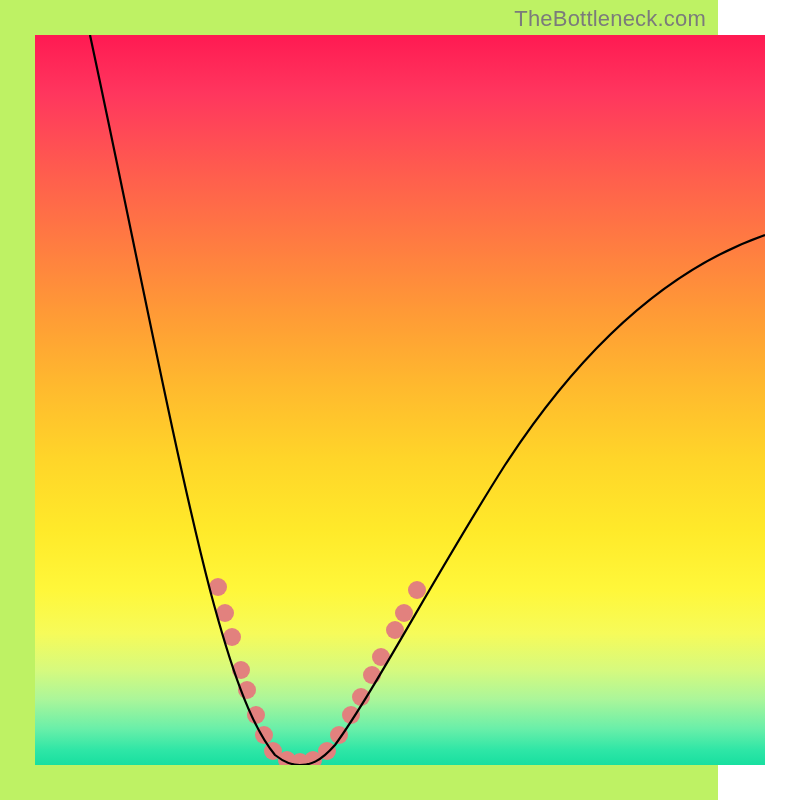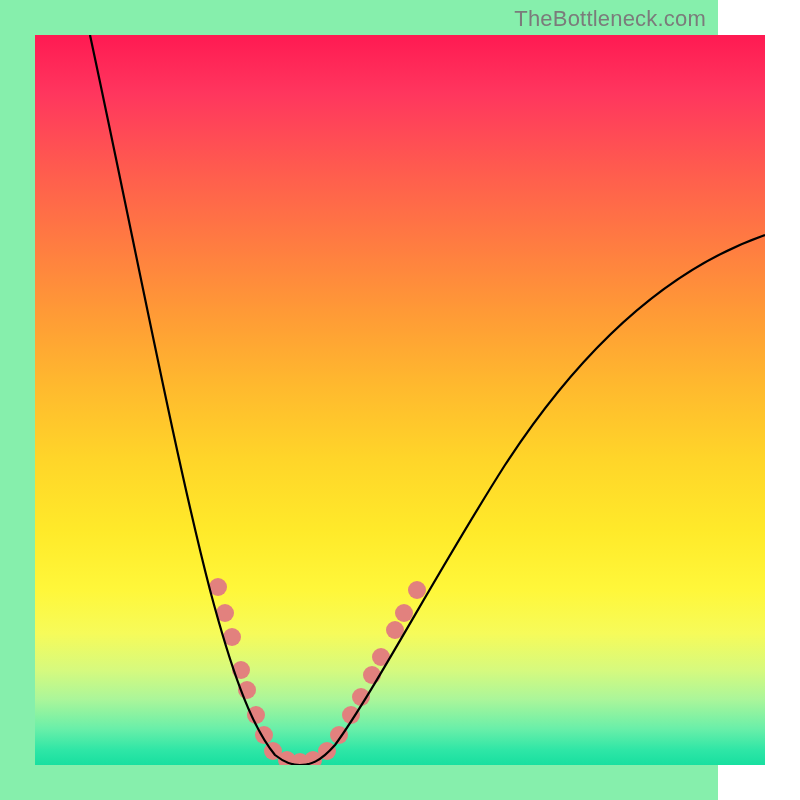--- a/index.html
+++ b/index.html
@@ -1,19 +1,19 @@
 <!DOCTYPE html>
 <html><head>
 <meta charset="utf-8">
 <style>
   * { margin: 0; padding: 0; box-sizing: border-box; }
   html, body { width: 800px; height: 800px; overflow: hidden; }
   .frame {
     width: 718px; height: 800px;
-    background: #86efac;
+    background: #bef264;
     position: relative;
   }
   .plot {
     position: absolute;
     left: 35px; top: 35px;
     width: 730px; height: 730px;
     background: linear-gradient(to bottom,
       #ff1a52 0%,
       #ff365e 8%,
       #ff5a4f 18%,

